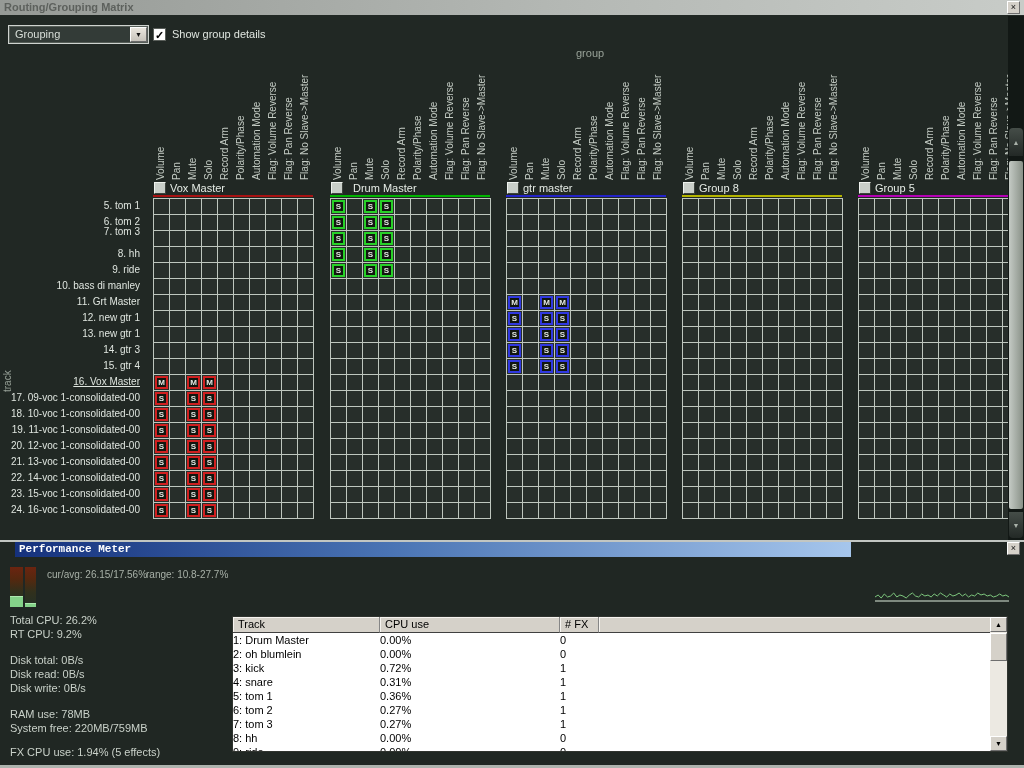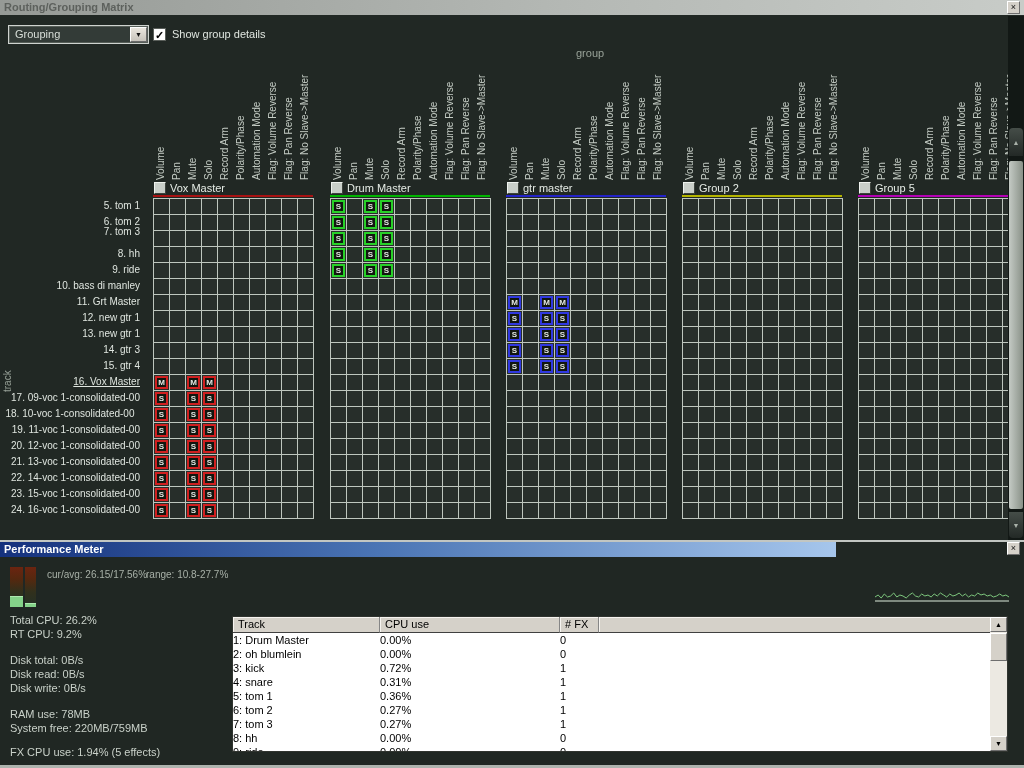--- a/index.html
+++ b/index.html
@@ -52,22 +52,22 @@
   .mx-sb-up, .mx-sb-down { position:absolute; left:1px; width:14px; height:28px;
     background:linear-gradient(180deg,#454d48,#232926); display:flex; align-items:center; justify-content:center;
     color:#aab2aa; font-size:7px; }
   .mx-sb-up { top:112px; border-radius:4px 4px 0 0; }
   .mx-sb-down { top:496px; height:26px; border-radius:0 0 4px 4px; }
   .mx-sb-thumb { position:absolute; left:1px; top:145px; width:14px; height:348px;
     background:linear-gradient(90deg,#c4cac4,#899188); border-radius:2px; }
   
   #perf-window { position:absolute; left:0; top:540px; width:1024px; height:228px; background:#202723; }
   .perf-border { position:absolute; left:0; top:0; width:1024px; height:2px; background:#c2c6c2; }
-  .perf-titlebar { position:absolute; left:0; top:2px; width:836px; height:15px;
-    background:linear-gradient(90deg,#15317d,#4a74b4 45%,#a6c6ec); }
+  .perf-titlebar { position:absolute; left:15px; top:2px; width:836px; height:15px;
+    background:linear-gradient(90deg,#15317d,#4a74b4 45%,#a6c6ec);font-family:Liberation Mono, monospace; }
   .perf-title { position:absolute; left:4px; top:1px; font-size:11px; font-weight:bold; color:#ffffff; }
   .perf-close { right:4px; top:2px; }
   .meter { position:absolute; top:27px; height:40px;
     background:linear-gradient(180deg,#6b2410 0%,#55280f 30%,#31301c 62%,#233027 100%); }
   .m1 { left:10px; width:13px; }
   .m2 { left:25px; width:11px; }
   .meter-fill { position:absolute; bottom:0; left:0; right:0; background:#84d289; box-shadow:inset 0 1px 0 #aeeab0; }
   .f1 { height:11px; }
   .f2 { height:4px; }
   .meter-caption { position:absolute; top:29px; font-size:10px; color:#a7b0a7; }
@@ -124,21 +124,21 @@
       <div class="track-label" style="top: 246px;">8. hh</div>
       <div class="track-label" style="top: 262px;">9. ride</div>
       <div class="track-label" style="top: 278px;">10. bass di manley</div>
       <div class="track-label" style="top: 294px;">11. Grt Master</div>
       <div class="track-label" style="top: 310px;">12. new gtr 1</div>
       <div class="track-label" style="top: 326px;">13. new gtr 1</div>
       <div class="track-label" style="top: 342px;">14. gtr 3</div>
       <div class="track-label" style="top: 358px;">15. gtr 4</div>
       <div class="track-label" style="top: 374px; text-decoration: underline;">16. Vox Master</div>
       <div class="track-label" style="top: 390px;">17. 09-voc 1-consolidated-00</div>
-      <div class="track-label" style="top: 406px; text-align: center;">18. 10-voc 1-consolidated-00</div>
+      <div class="track-label" style="top: 406px;">18. 10-voc 1-consolidated-00</div>
       <div class="track-label" style="top: 422px;">19. 11-voc 1-consolidated-00</div>
       <div class="track-label" style="top: 438px;">20. 12-voc 1-consolidated-00</div>
       <div class="track-label" style="top: 454px; padding-left: 9px;">21. 13-voc 1-consolidated-00</div>
       <div class="track-label" style="top: 470px;">22. 14-voc 1-consolidated-00</div>
       <div class="track-label" style="top: 486px;">23. 15-voc 1-consolidated-00</div>
       <div class="track-label" style="top: 502px;">24. 16-voc 1-consolidated-00</div>
       <div class="grp-header" style="left: 154px;">
         <span class="grp-cb"></span>
         <span class="grp-name">Vox Master</span>
       </div>
@@ -175,21 +175,21 @@
         <div class="mark" style="left: 2px; top: 274px; border-color: rgb(208, 32, 32);">S</div>
         <div class="mark" style="left: 34px; top: 274px; border-color: rgb(208, 32, 32);">S</div>
         <div class="mark" style="left: 50px; top: 274px; border-color: rgb(208, 32, 32);">S</div>
         <div class="mark" style="left: 2px; top: 290px; border-color: rgb(208, 32, 32);">S</div>
         <div class="mark" style="left: 34px; top: 290px; border-color: rgb(208, 32, 32);">S</div>
         <div class="mark" style="left: 50px; top: 290px; border-color: rgb(208, 32, 32);">S</div>
         <div class="mark" style="left: 2px; top: 306px; border-color: rgb(208, 32, 32);">S</div>
         <div class="mark" style="left: 34px; top: 306px; border-color: rgb(208, 32, 32);">S</div>
         <div class="mark" style="left: 50px; top: 306px; border-color: rgb(208, 32, 32);">S</div>
       </div>
-      <div class="grp-header" style="left: 331px;">
+      <div class="grp-header" style="left: 331px; gap: 6px;">
         <span class="grp-cb"></span>
         <span class="grp-name">Drum Master</span>
       </div>
       <div class="grp-underline" style="left: 330px; background: rgb(0, 180, 0);"></div>
       <div class="colhdr" style="left: 344px;">Volume</div>
       <div class="colhdr" style="left: 360px;">Pan</div>
       <div class="colhdr" style="left: 376px;">Mute</div>
       <div class="colhdr" style="left: 392px;">Solo</div>
       <div class="colhdr" style="left: 408px;">Record Arm</div>
       <div class="colhdr" style="left: 424px;">Polarity/Phase</div>
@@ -241,21 +241,21 @@
         <div class="mark" style="left: 50px; top: 130px; border-color: rgb(48, 56, 224);">S</div>
         <div class="mark" style="left: 2px; top: 146px; border-color: rgb(48, 56, 224);">S</div>
         <div class="mark" style="left: 34px; top: 146px; border-color: rgb(48, 56, 224);">S</div>
         <div class="mark" style="left: 50px; top: 146px; border-color: rgb(48, 56, 224);">S</div>
         <div class="mark" style="left: 2px; top: 162px; border-color: rgb(48, 56, 224);">S</div>
         <div class="mark" style="left: 34px; top: 162px; border-color: rgb(48, 56, 224);">S</div>
         <div class="mark" style="left: 50px; top: 162px; border-color: rgb(48, 56, 224);">S</div>
       </div>
       <div class="grp-header" style="left: 683px;">
         <span class="grp-cb"></span>
-        <span class="grp-name">Group 2</span>
+        <span class="grp-name">Group 8</span>
       </div>
       <div class="grp-underline" style="left: 682px; background: rgb(180, 180, 0);"></div>
       <div class="colhdr" style="left: 696px;">Volume</div>
       <div class="colhdr" style="left: 712px;">Pan</div>
       <div class="colhdr" style="left: 728px;">Mute</div>
       <div class="colhdr" style="left: 744px;">Solo</div>
       <div class="colhdr" style="left: 760px;">Record Arm</div>
       <div class="colhdr" style="left: 776px;">Polarity/Phase</div>
       <div class="colhdr" style="left: 792px;">Automation Mode</div>
       <div class="colhdr" style="left: 808px;">Flag: Volume Reverse</div>

